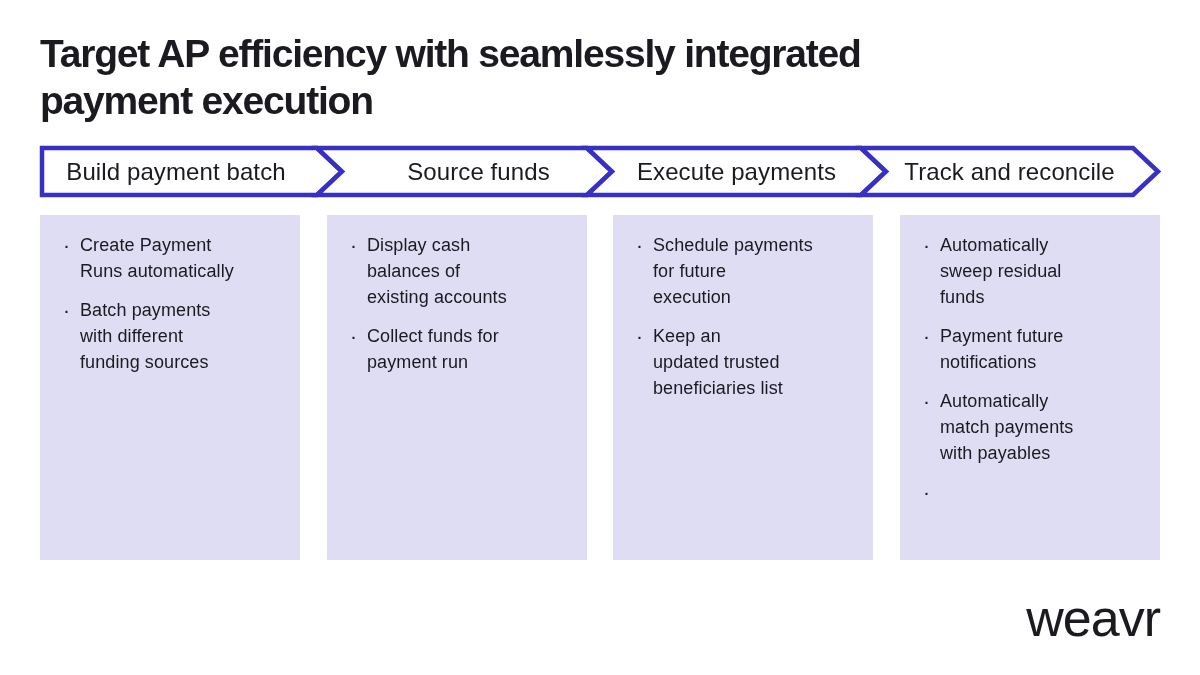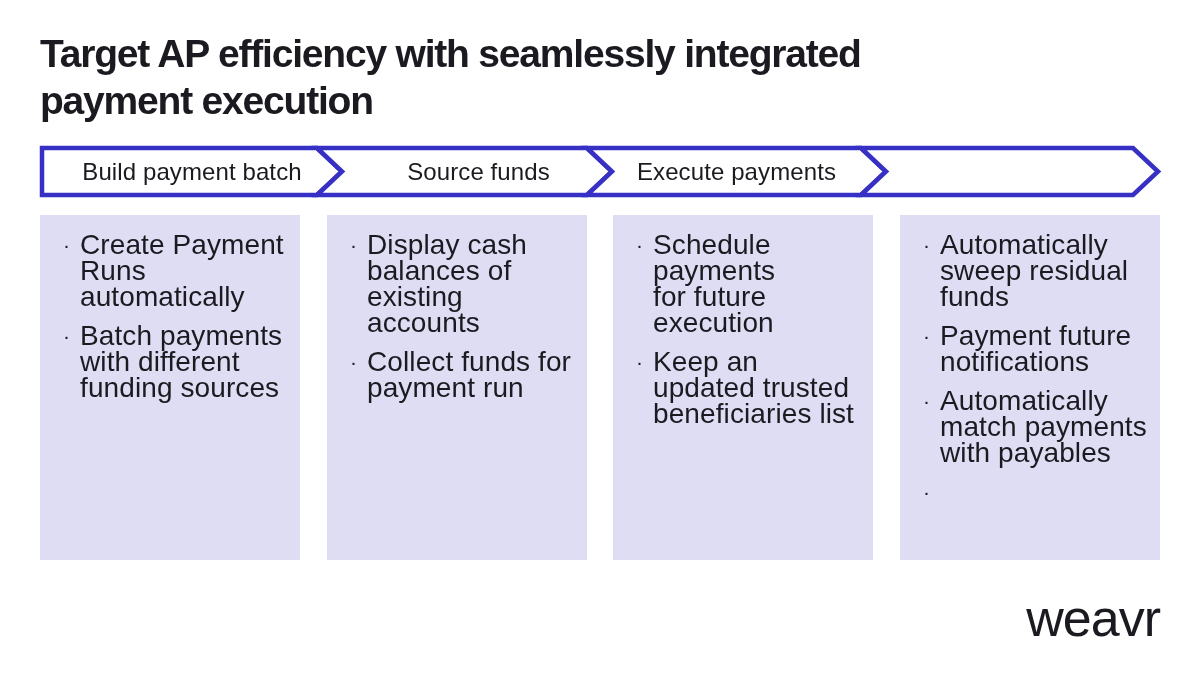--- a/index.html
+++ b/index.html
@@ -45,21 +45,21 @@
     top: 146px;
     height: 51px;
     display: flex;
     align-items: center;
     justify-content: center;
     font-size: 24px;
     font-weight: 400;
     letter-spacing: 0.1px;
     color: var(--text, #1b1a20);
   }
-  .lbl1 { left: 42px;  width: 300px; }
+  .lbl1 { left: 26px;  width: 300px; }
   .lbl2 { left: 331px; width: 295px; }
   .lbl3 { left: 587px; width: 299px; }
   .lbl4 { left: 861px; width: 297px; }
   .panel {
     position: absolute;
     top: 215px;
     width: 260px;
     height: 345px;
     background: var(--panel, #dfddf3);
     box-sizing: border-box;
@@ -76,21 +76,21 @@
   .bullet + .bullet { margin-top: 13px; }
   .dot {
     flex: 0 0 27px;
     text-align: center;
     font-size: 21px;
     line-height: 26px;
     color: var(--text, #1b1a20);
   }
   .btxt {
     flex: 1 1 auto;
-    font-size: 28px;
+    font-size: 18px;
     line-height: 26px;
     letter-spacing: 0.1px;
     color: var(--text, #1b1a20);
     white-space: pre-line;
   }
   .logo {
     position: absolute;
     right: 40px;
     top: 592px;
     font-size: 52px;
@@ -111,20 +111,21 @@
   <svg class="chev-band" viewBox="0 0 1200 675" xmlns="http://www.w3.org/2000/svg" aria-hidden="true">
     <polygon class="chev" points="42,148 317,148 342,171.5 317,195 42,195"></polygon>
     <polygon class="chev" points="317,148 587,148 612,171.5 587,195 317,195 342,171.5"></polygon>
     <polygon class="chev" points="587,148 861,148 886,171.5 861,195 587,195 612,171.5"></polygon>
     <polygon class="chev" points="861,148 1133,148 1158,171.5 1133,195 861,195 886,171.5"></polygon>
   </svg>
 
   <div class="chev-label lbl1">Build payment batch</div>
   <div class="chev-label lbl2">Source funds</div>
   <div class="chev-label lbl3">Execute payments</div>
+  <div class="chev-label lbl4">Track and reconcile</div>
 
   <div class="panel p1">
       <div class="bullet">
         <span class="dot">·</span>
         <span class="btxt">Create Payment
 Runs automatically</span>
       </div>
       <div class="bullet">
         <span class="dot">·</span>
         <span class="btxt">Batch payments

